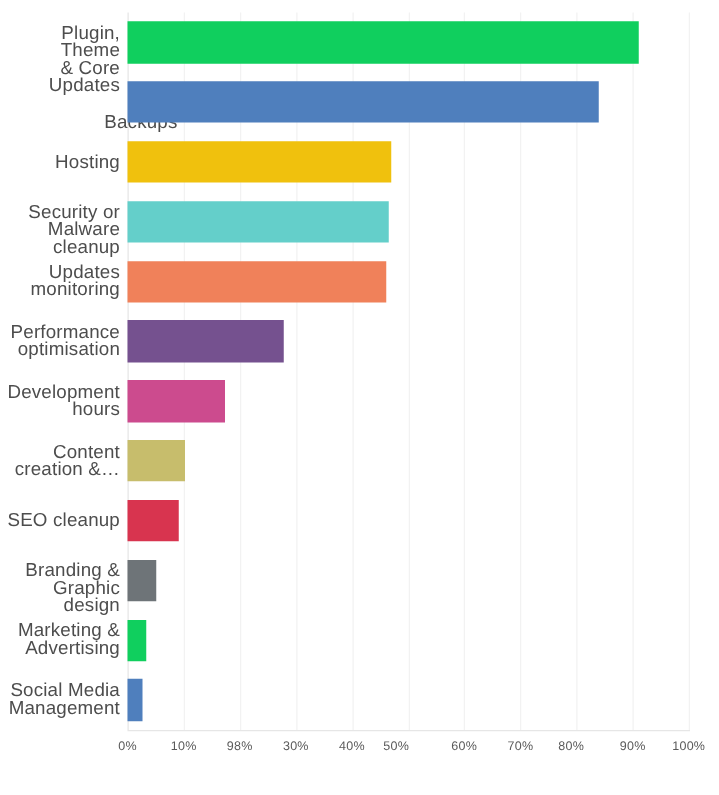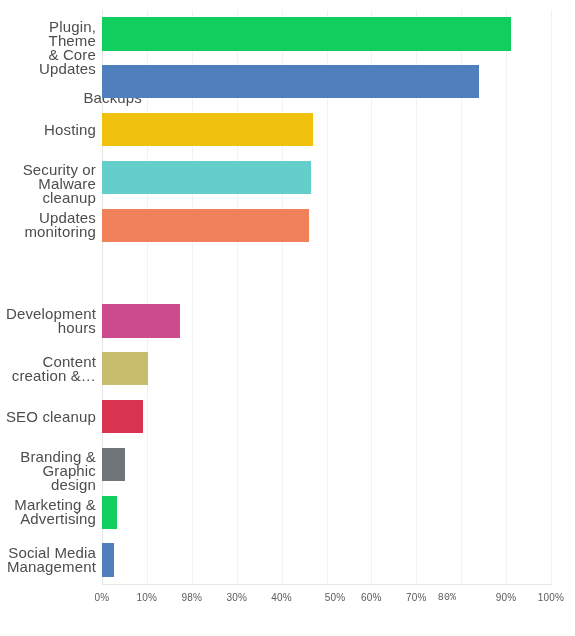--- a/index.html
+++ b/index.html
@@ -141,20 +141,25 @@
       <div class="row" style="top: 143.5px; height: 47.8333px;">
         <div class="cat-label" style="top: 9.91667px;">Security or
 Malware cleanup</div>
         <div class="bar" title="Security or Malware cleanup: 46.5%" style="width: 208.785px; height: 33.4833px; top: 7.175px; background: rgb(100, 207, 202);"></div>
       </div>
       <div class="row" style="top: 191.333px; height: 47.8333px;">
         <div class="cat-label" style="top: 9.91667px;">Updates
 monitoring</div>
         <div class="bar" title="Uptime monitoring: 46%" style="width: 206.54px; height: 33.4833px; top: 7.175px; background: rgb(240, 129, 90);"></div>
       </div>
+      <div class="row" style="top: 239.167px; height: 47.8333px;">
+        <div class="cat-label" style="top: 9.91667px;">Performance
+optimisation</div>
+        <div class="bar" title="Performance optimisation: 27.8%" style="width: 124.822px; height: 33.4833px; top: 7.175px; background: rgb(117, 81, 143);"></div>
+      </div>
       <div class="row" style="top: 287px; height: 47.8333px; padding-left: 14px;">
         <div class="cat-label" style="top: 9.91667px;">Development
 hours</div>
         <div class="bar" title="Development hours: 17.3%" style="width: 77.677px; height: 33.4833px; top: 7.175px; background: rgb(204, 75, 142);"></div>
       </div>
       <div class="row" style="top: 334.833px; height: 47.8333px;">
         <div class="cat-label" style="top: 9.91667px;">Content
 creation &amp;…</div>
         <div class="bar" title="Content creation &amp;…: 10.2%" style="width: 45.798px; height: 33.4833px; top: 7.175px; background: rgb(199, 189, 108);"></div>
       </div>
@@ -178,21 +183,21 @@
         <div class="bar" title="Social Media Management: 2.6%" style="width: 11.674px; height: 33.4833px; top: 7.175px; background: rgb(79, 127, 189);"></div>
       </div>
     </div>
 
   <div class="x-axis" id="x-axis">
       <div class="x-tick" style="left: 102px;">0%</div>
       <div class="x-tick" style="left: 146.9px;">10%</div>
       <div class="x-tick" style="left: 191.8px;">98%</div>
       <div class="x-tick" style="left: 236.7px;">30%</div>
       <div class="x-tick" style="left: 281.6px;">40%</div>
-      <div class="x-tick" style="left: 335px;">50%</div>
+      <div class="x-tick" style="left: 317px;">50%</div>
       <div class="x-tick" style="left: 371.4px;">60%</div>
       <div class="x-tick" style="left: 416.3px;">70%</div>
-      <div class="x-tick" style="left: 447px; font-family: Liberation Mono, monospace;">80%</div>
+      <div class="x-tick" style="left: 457px;">80%</div>
       <div class="x-tick" style="left: 506.1px;">90%</div>
       <div class="x-tick" style="left: 551px;">100%</div>
     </div>
 
 </div>
 
 </body></html>

